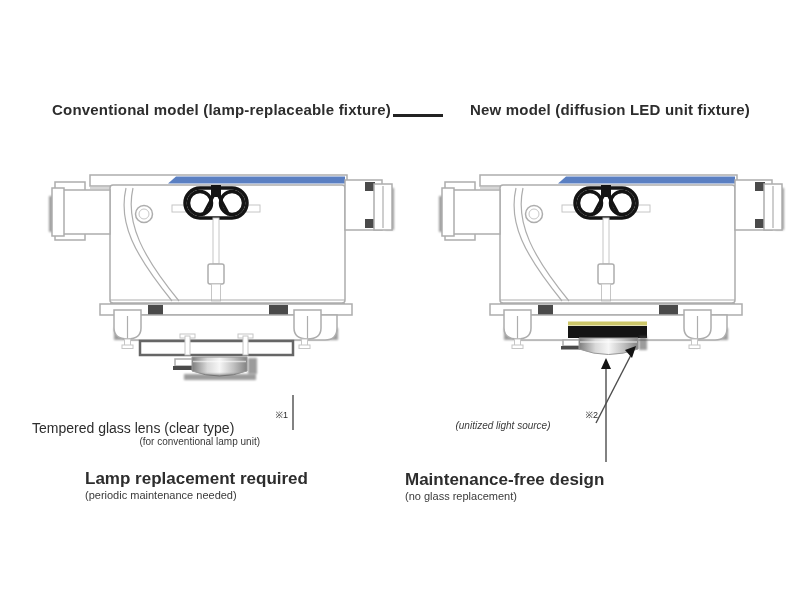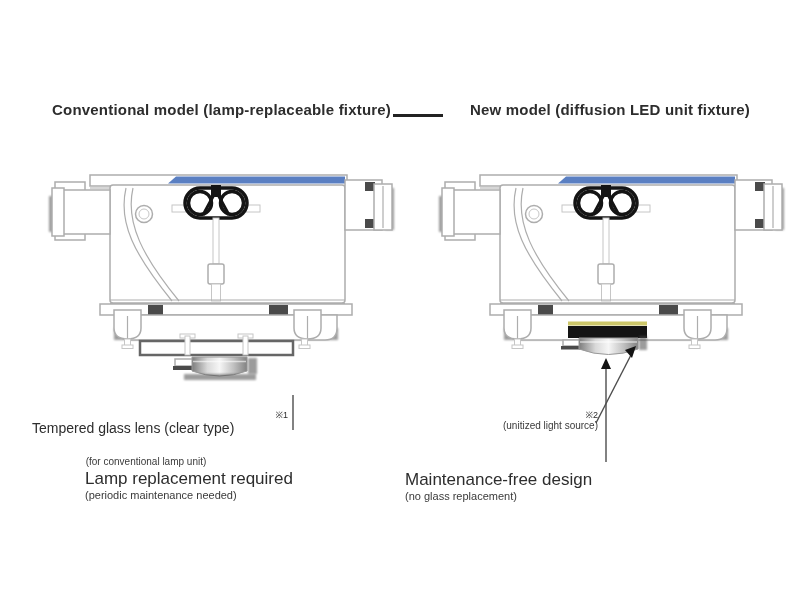--- a/index.html
+++ b/index.html
@@ -47,25 +47,25 @@
   .overlay{ position:absolute; left:0; top:0; width:800px; height:600px; pointer-events:none; }
   .leader{ stroke:var(--leader,#4d4d4d); stroke-width:1.4; fill:none; }
   .arrowhead{ fill:var(--ink-black,#141414); }
 
   
   .callout{ position:absolute; }
   .co-note{ font-size:9px; text-align:right; line-height:10px; }
   .co-main{ font-size:14px; line-height:16px; white-space:nowrap; }
   .co-sub { font-size:10px; line-height:12px; color:#3a3a3a; }
   .co-upper-left { left:32px;  top:410px; width:256px; }
-  .co-upper-left .co-sub{ text-align:center; padding-right:28px;margin-top:20px; }
+  .co-upper-left .co-sub{ text-align:right; padding-right:28px; }
   .co-upper-right{ left:408px; top:410px; width:190px; }
-  .co-upper-right .co-sub{ text-align:right; }
+  .co-upper-right .co-sub{ text-align:center;font-style:italic; }
   .co-lower{ }
-  .co-lower .co-main{ font-size:17px; font-weight:normal; line-height:20px; }
+  .co-lower .co-main{ font-size:17px; font-weight:bold; line-height:20px; }
   .co-lower .co-sub { font-size:11px; }
   .co-lower-left { left:85px;  top:469px; width:230px; }
   .co-lower-right{ left:405px; top:470px; width:205px; }
 </style>
 </head>
 <body>
 
 <div class="stage">
 
   <div class="title title-left blurtxt">Conventional model (lamp-replaceable fixture)</div>

